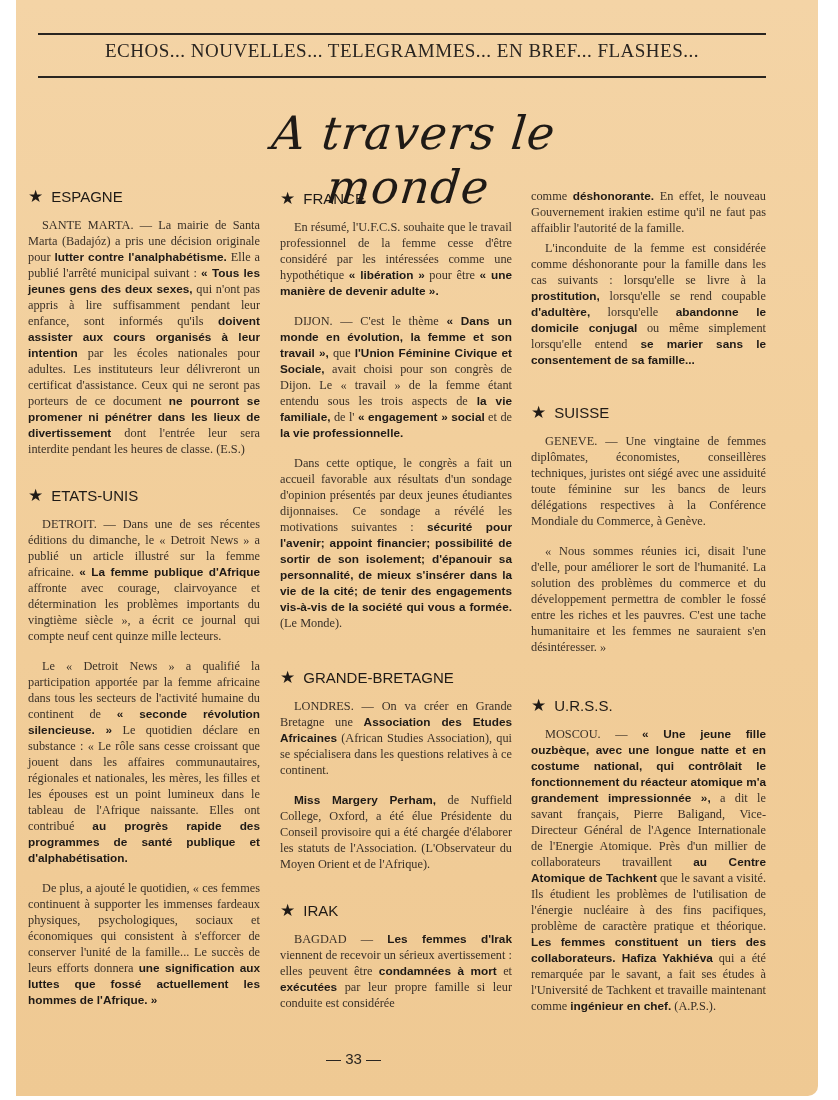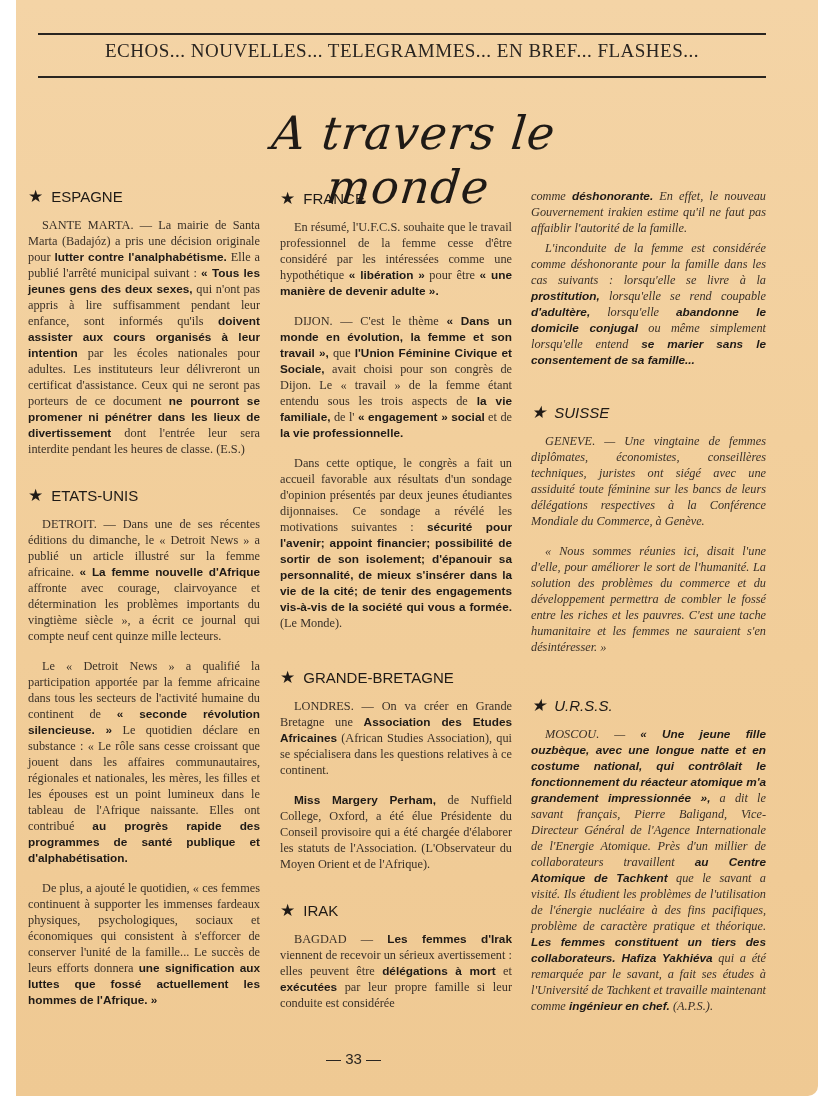--- a/index.html
+++ b/index.html
@@ -22,21 +22,21 @@
     letter-spacing: 0.5px; color: #2a2520; white-space: nowrap;
   }
   .title {
     position: absolute; left: 175px; top: 106px; width: 440px; text-align: center;
     font-family: "DejaVu Serif", serif; font-style: italic; font-size: 46px;
     color: #1f1a16; letter-spacing: 1px; transform: skewX(-6deg);
   }
   .col { position: absolute; top: 186px; }
   .col1 { left: 12px; width: 232px; }
   .col2 { left: 264px; width: 232px; top: 188px; }
-  .col3 { left: 515px; width: 235px; top: 188px; font-style: italic; }
+  .col3 { left: 515px; width: 235px; top: 188px; }
   .section-head {
     font-family: "Liberation Sans", sans-serif; font-size: 15px; color: #1f1a16;
     margin: 0 0 10px 0; display: flex; align-items: center; gap: 8px;
   }
   .star { font-size: 17px; color: #1f1a16; }
   p {
     margin: 0 0 14px 0; font-size: 12.3px; line-height: 16px; text-align: justify;
     text-indent: 14px; hyphens: manual;
   }
   p.no-indent { text-indent: 0; }
@@ -66,21 +66,21 @@
       <span class="star">★</span>
       <span>ESPAGNE</span>
     </div>
     <p>SANTE MARTA. — La mairie de Santa Marta (Badajóz) a pris une décision originale pour <b>lutter contre l'analphabétisme.</b> Elle a publié l'arrêté municipal suivant : <b>« Tous les jeunes gens des deux sexes,</b> qui n'ont pas appris à lire suffisamment pendant leur enfance, sont informés qu'ils <b>doivent assister aux cours organisés à leur intention</b> par les écoles nationales pour adultes. Les instituteurs leur délivreront un certificat d'assistance. Ceux qui ne seront pas porteurs de ce document <b>ne pourront se promener ni pénétrer dans les lieux de divertissement</b> dont l'entrée leur sera interdite pendant les heures de classe. (E.S.)</p>
     <div style="height:14px"></div>
 
     <div class="section-head">
       <span class="star">★</span>
       <span>ETATS-UNIS</span>
     </div>
-    <p>DETROIT. — Dans une de ses récentes éditions du dimanche, le « Detroit News » a publié un article illustré sur la femme africaine. <b>« La femme nouvelle d'Afrique</b> affronte avec courage, clairvoyance et détermination les problèmes importants du vingtième siècle », a écrit ce journal qui compte neuf cent quinze mille lecteurs.</p>
+    <p>DETROIT. — Dans une de ses récentes éditions du dimanche, le « Detroit News » a publié un article illustré sur la femme africaine. <b>« La femme publique d'Afrique</b> affronte avec courage, clairvoyance et détermination les problèmes importants du vingtième siècle », a écrit ce journal qui compte neuf cent quinze mille lecteurs.</p>
     <p>Le « Detroit News » a qualifié la participation apportée par la femme africaine dans tous les secteurs de l'activité humaine du continent de <b>« seconde révolution silencieuse. »</b> Le quotidien déclare en substance : « Le rôle sans cesse croissant que jouent dans les affaires communautaires, régionales et nationales, les mères, les filles et les épouses est un point lumineux dans le tableau de l'Afrique naissante. Elles ont contribué <b>au progrès rapide des programmes de santé publique et d'alphabétisation.</b></p>
     <p>De plus, a ajouté le quotidien, « ces femmes continuent à supporter les immenses fardeaux physiques, psychologiques, sociaux et économiques qui consistent à s'efforcer de conserver l'unité de la famille... Le succès de leurs efforts donnera <b>une signification aux luttes que fossé actuellement les hommes de l'Afrique. »</b></p>
   </div>
 
   <div class="col col2">
     <div class="section-head">
       <span class="star">★</span>
       <span>FRANCE</span>
     </div>
     <p>En résumé, l'U.F.C.S. souhaite que le travail professionnel de la femme cesse d'être considéré par les intéressées comme une hypothétique <b>« libération »</b> pour être <b>« une manière de devenir adulte ».</b></p>
@@ -93,21 +93,21 @@
       <span>GRANDE-BRETAGNE</span>
     </div>
     <p>LONDRES. — On va créer en Grande Bretagne une <b>Association des Etudes Africaines</b> (African Studies Association), qui se spécialisera dans les questions relatives à ce continent.</p>
     <p class="no-indent" style="text-indent:14px"><b>Miss Margery Perham,</b> de Nuffield College, Oxford, a été élue Présidente du Conseil provisoire qui a été chargée d'élaborer les statuts de l'Association. (L'Observateur du Moyen Orient et de l'Afrique).</p>
     <div style="height:14px"></div>
 
     <div class="section-head">
       <span class="star">★</span>
       <span>IRAK</span>
     </div>
-    <p>BAGDAD — <b>Les femmes d'Irak</b> viennent de recevoir un sérieux avertissement : elles peuvent être <b>délégations à mort</b> et <b>exécutées</b> par leur propre famille si leur conduite est considérée</p>
+    <p>BAGDAD — <b>Les femmes d'Irak</b> viennent de recevoir un sérieux avertissement : elles peuvent être <b>condamnées à mort</b> et <b>exécutées</b> par leur propre famille si leur conduite est considérée</p>
   </div>
 
   <div class="col col3">
     <p class="no-indent" style="margin-bottom:4px">comme <b>déshonorante.</b> En effet, le nouveau Gouvernement irakien estime qu'il ne faut pas affaiblir l'autorité de la famille.</p>
     <p>L'inconduite de la femme est considérée comme déshonorante pour la famille dans les cas suivants : lorsqu'elle se livre à la <b>prostitution,</b> lorsqu'elle se rend coupable <b>d'adultère,</b> lorsqu'elle <b>abandonne le domicile conjugal</b> ou même simplement lorsqu'elle entend <b>se marier sans le consentement de sa famille...</b></p>
     <div style="height:20px"></div>
 
     <div class="section-head">
       <span class="star">★</span>
       <span>SUISSE</span>

